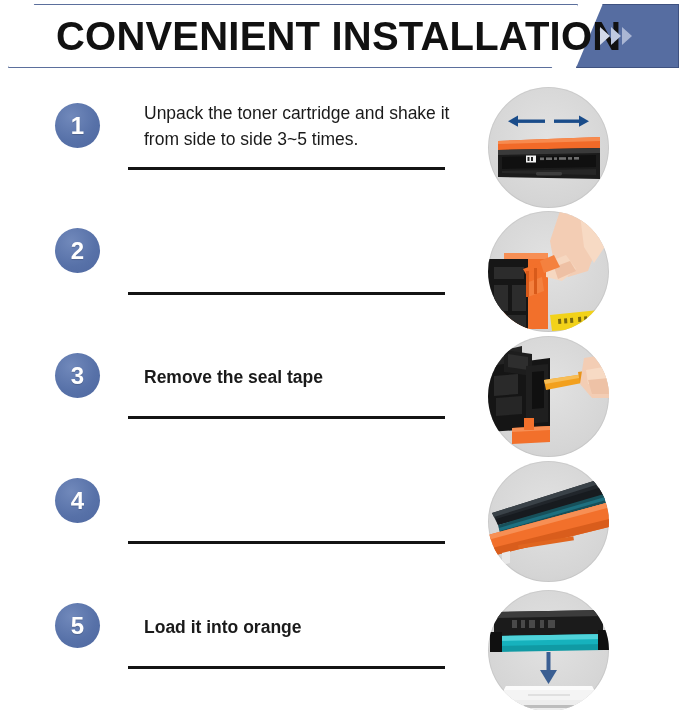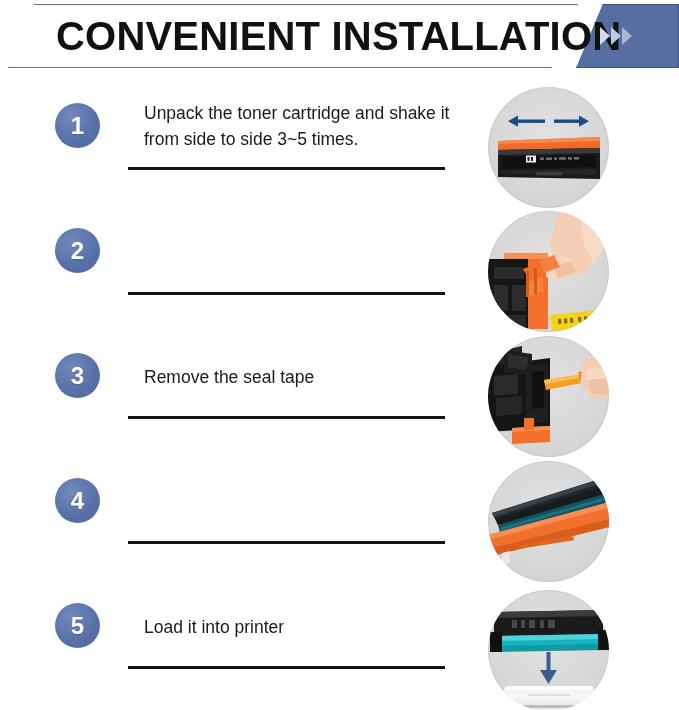--- a/index.html
+++ b/index.html
@@ -137,21 +137,21 @@
   .step-text {
     position: absolute;
     left: 128px;
     top: 16px;
     width: 340px;
     font-size: 17.5px;
     line-height: 26px;
     color: #1a1a1a;
     margin-left: 16px;
   }
-  .step-text.single { top: 30px; }
+  .step-text.single { top: 30px; font-weight: bold; }
 
   .step-rule {
     position: absolute;
     left: 128px;
     width: 317px;
     height: 2.5px;
     background: #141414;
   }
   .step-1 .step-rule { top: 83px; }
   .step-2 .step-rule { top: 83px; }
@@ -343,21 +343,21 @@
           <rect x="30" y="84" width="56" height="4" fill="#e0651f" transform="rotate(-9 30 84)"></rect>
         </g>
 
         <path d="M14,92 L22,90 L22,102 L14,104 Z" fill="#e7e7e7"></path>
       </svg>
     </div>
   </div>
 
   <div class="step step-5">
     <div class="step-badge">5</div>
-    <div class="step-text single">Load it into printer</div>
+    <div class="step-text single">Load it into orange</div>
     <div class="step-rule"></div>
     <div class="photo">
       <svg width="121" height="121" viewBox="0 0 121 121">
 
         <path d="M6,22 L115,20 L115,46 L6,48 Z" fill="#1b1b1b"></path>
         <path d="M6,22 L115,20 L115,26 L6,28 Z" fill="#3c3c3c"></path>
         <g fill="#494949">
           <rect x="24" y="30" width="5" height="8"></rect>
           <rect x="33" y="30" width="4" height="8"></rect>
           <rect x="41" y="30" width="6" height="8"></rect>

